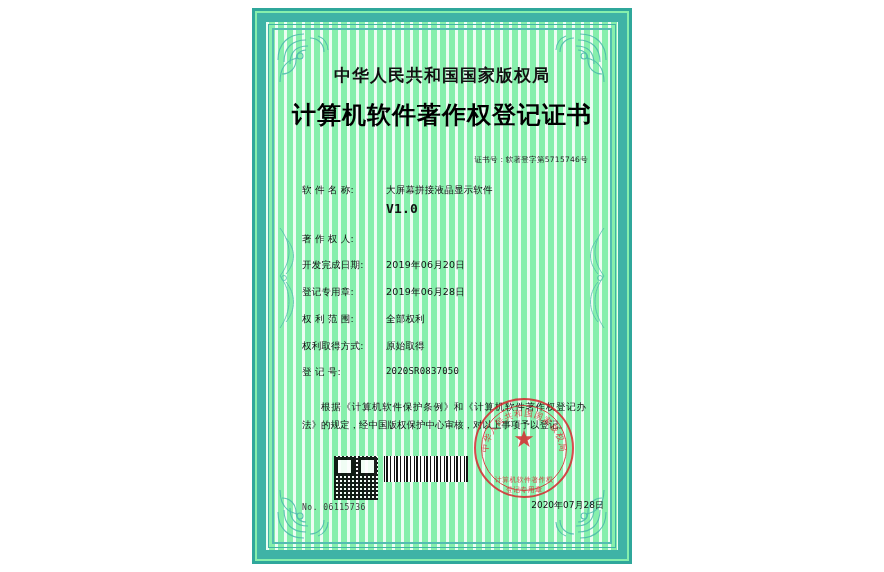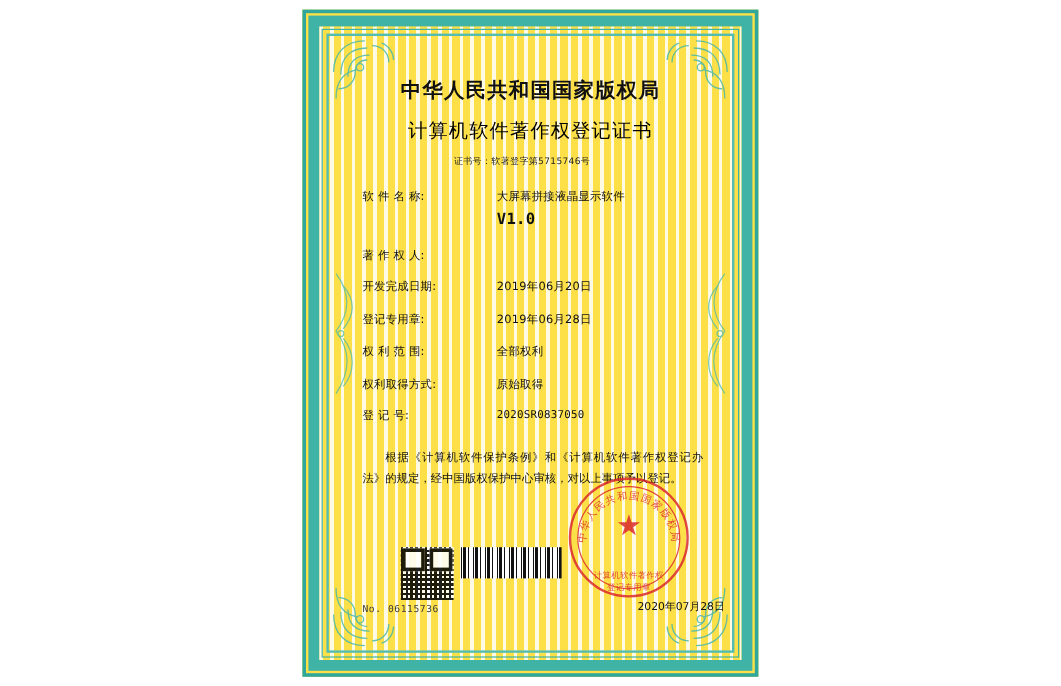--- a/index.html
+++ b/index.html
@@ -21,21 +21,21 @@
     background: #ffffff;
   }
 
   
   .certificate {
     position: absolute;
     left: 252px;
     top: 8px;
     width: 380px;
     height: 556px;
-    background: #fde047;
+    background: #86efac;
     box-sizing: border-box;
   }
 
   
   .border-outer {
     position: absolute;
     inset: 0;
     border: 3px solid #2fa79b;
     box-sizing: border-box;
   }
@@ -119,50 +119,49 @@
     font-family: "DejaVu Sans", "Liberation Sans", sans-serif;
     font-size: 17px;
     letter-spacing: 1px;
     color: #111111;
     margin-top: 22px;
     font-weight: 600;
   }
   .title-main {
     text-align: center;
     font-family: "DejaVu Sans", "Liberation Sans", sans-serif;
-    font-size: 16px;
+    font-size: 24px;
     letter-spacing: 1px;
     color: #000000;
     margin-top: 12px;
-    font-weight: 400;
+    font-weight: 700;
   }
   .cert-no-line {
-    text-align: center;
+    text-align: right;
     font-family: "DejaVu Sans", "Liberation Sans", sans-serif;
     font-size: 7.5px;
     color: #222222;
-    margin-top: 10px;
+    margin-top: 24px;
     padding-right: 14px;
     letter-spacing: 0.3px;
   }
 
   .fields {
     margin-top: 18px;
     padding-left: 20px;
     padding-right: 10px;
   }
   .row {
     display: flex;
     align-items: flex-start;
     margin-bottom: 13px;
     font-family: "DejaVu Sans", "Liberation Sans", sans-serif;
     font-size: 9.5px;
     color: #111111;
     line-height: 1.45;
-    gap: 28px;
   }
   .row .label {
     width: 84px;
     flex: 0 0 84px;
     letter-spacing: 0.2px;
     white-space: nowrap;
   }
   .row .value {
     flex: 1 1 auto;
     letter-spacing: 0.2px;

